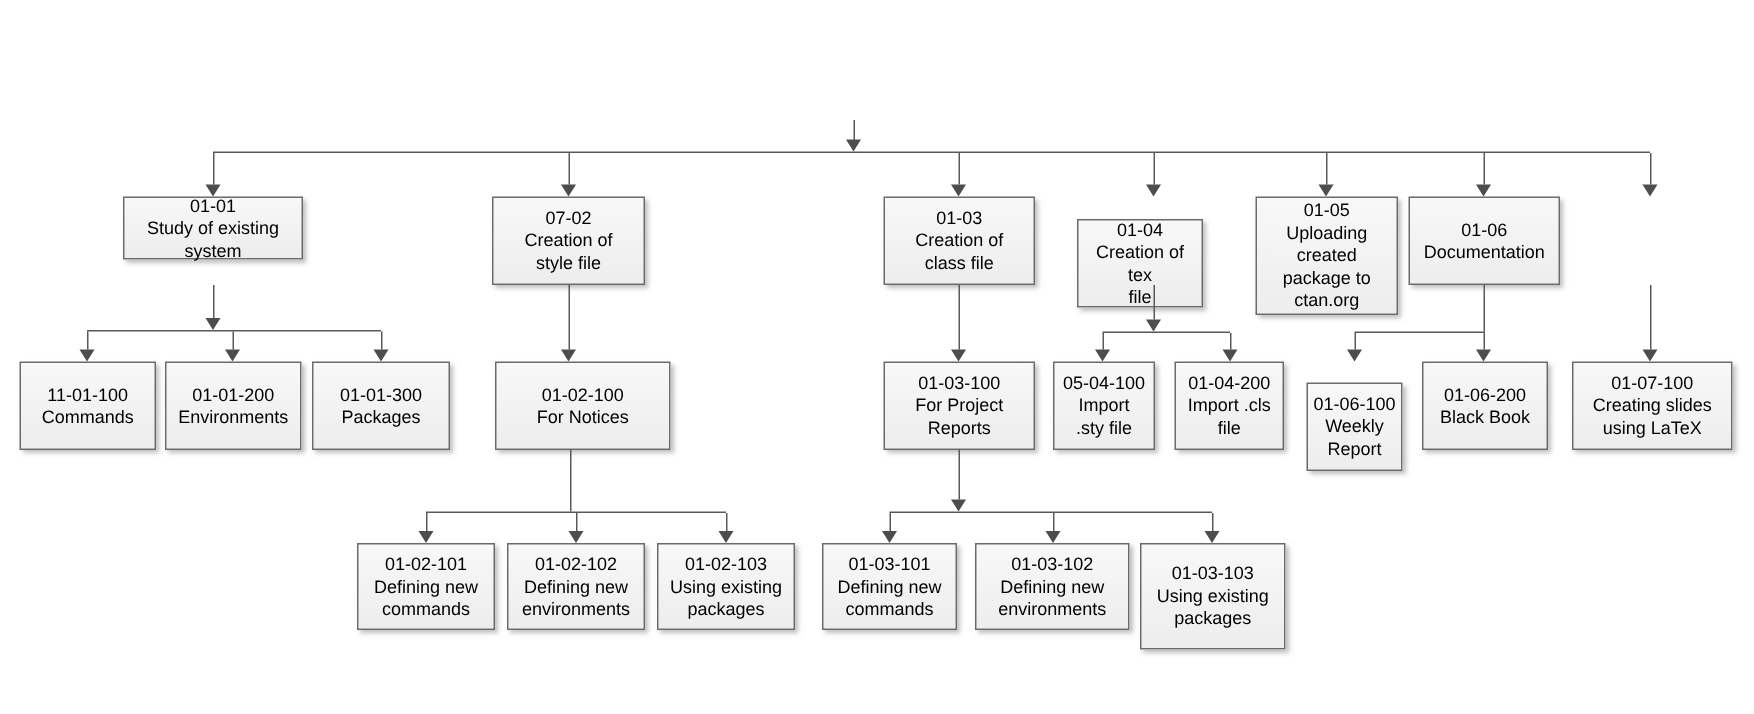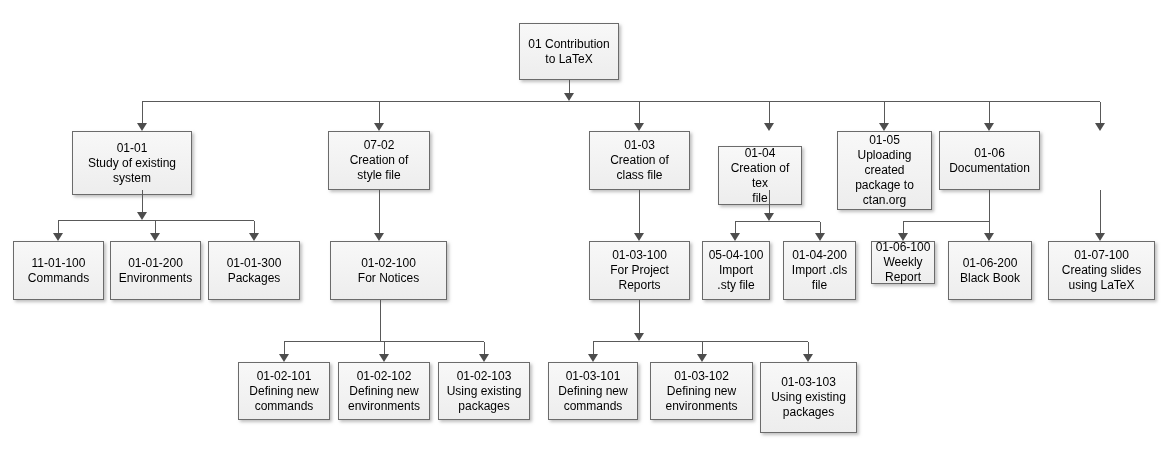--- a/index.html
+++ b/index.html
@@ -29,43 +29,41 @@
     border-left:5px solid transparent;
     border-right:5px solid transparent;
     border-top:8px solid #4d4d4d;
   }
 </style>
 </head>
 <body>
 
 <div class="canvas">
 
-  <div class="node" style="left:519px;top:23px;width:100px;height:57px">01 Contribution
-to LaTeX</div>
 
   <div class="vl" style="left:569px;top:80px;height:14px"></div>
   <div class="ar" style="left:564px;top:93px"></div>
   <div class="hl" style="left:142px;top:101px;width:958px"></div>
 
   <div class="vl" style="left:142px;top:102px;height:21px"></div>
   <div class="ar" style="left:137px;top:123px"></div>
   <div class="vl" style="left:379px;top:102px;height:21px"></div>
   <div class="ar" style="left:374px;top:123px"></div>
   <div class="vl" style="left:639px;top:102px;height:21px"></div>
   <div class="ar" style="left:634px;top:123px"></div>
   <div class="vl" style="left:769px;top:102px;height:21px"></div>
   <div class="ar" style="left:764px;top:123px"></div>
   <div class="vl" style="left:884px;top:102px;height:21px"></div>
   <div class="ar" style="left:879px;top:123px"></div>
   <div class="vl" style="left:989px;top:102px;height:21px"></div>
   <div class="ar" style="left:984px;top:123px"></div>
   <div class="vl" style="left:1100px;top:102px;height:21px"></div>
   <div class="ar" style="left:1095px;top:123px"></div>
 
-  <div class="node" style="left:72px;top:131px;width:120px;height:64px">01-01
+  <div class="node" style="left:82px;top:131px;width:120px;height:42px">01-01
 Study of existing
 system</div>
   <div class="node" style="left:328px;top:131px;width:102px;height:59px">07-02
 Creation of
 style file</div>
   <div class="node" style="left:589px;top:131px;width:101px;height:59px">01-03
 Creation of
 class file</div>
   <div class="node" style="left:718px;top:146px;width:84px;height:59px">01-04
 Creation of tex
@@ -122,21 +120,21 @@
 For Notices</div>
   <div class="node" style="left:589px;top:241px;width:101px;height:59px">01-03-100
 For Project
 Reports</div>
   <div class="node" style="left:702px;top:241px;width:68px;height:59px">05-04-100
 Import
 .sty file</div>
   <div class="node" style="left:783px;top:241px;width:73px;height:59px">01-04-200
 Import .cls
 file</div>
-  <div class="node" style="left:871px;top:241px;width:64px;height:43px">01-06-100
+  <div class="node" style="left:871px;top:255px;width:64px;height:59px">01-06-100
 Weekly
 Report</div>
   <div class="node" style="left:948px;top:241px;width:84px;height:59px">01-06-200
 Black Book</div>
   <div class="node" style="left:1048px;top:241px;width:107px;height:59px">01-07-100
 Creating slides
 using LaTeX</div>
 
   <div class="vl" style="left:380px;top:300px;height:41px"></div>
   <div class="hl" style="left:284px;top:341px;width:200px"></div>

